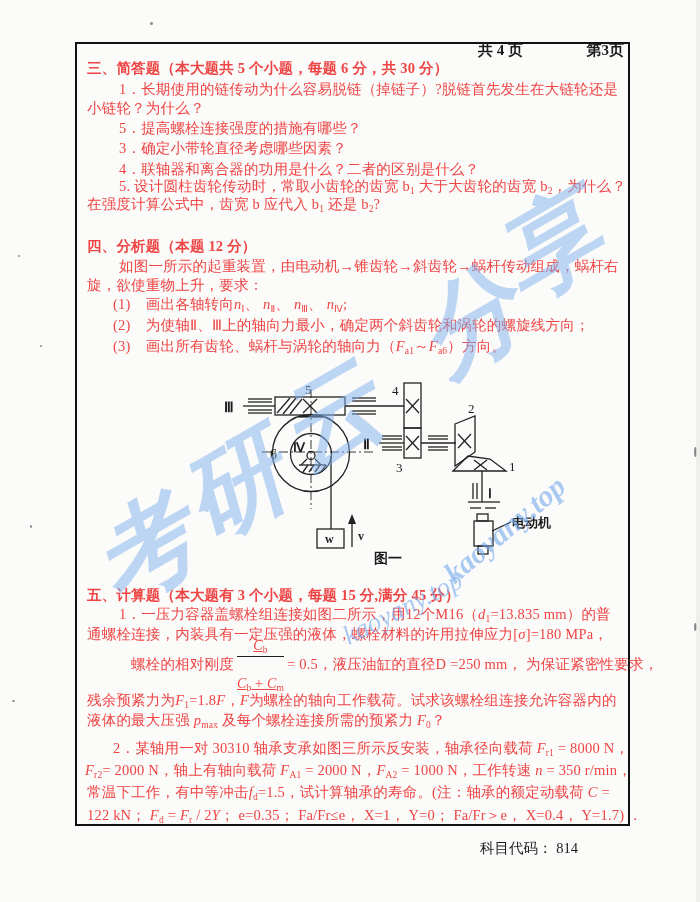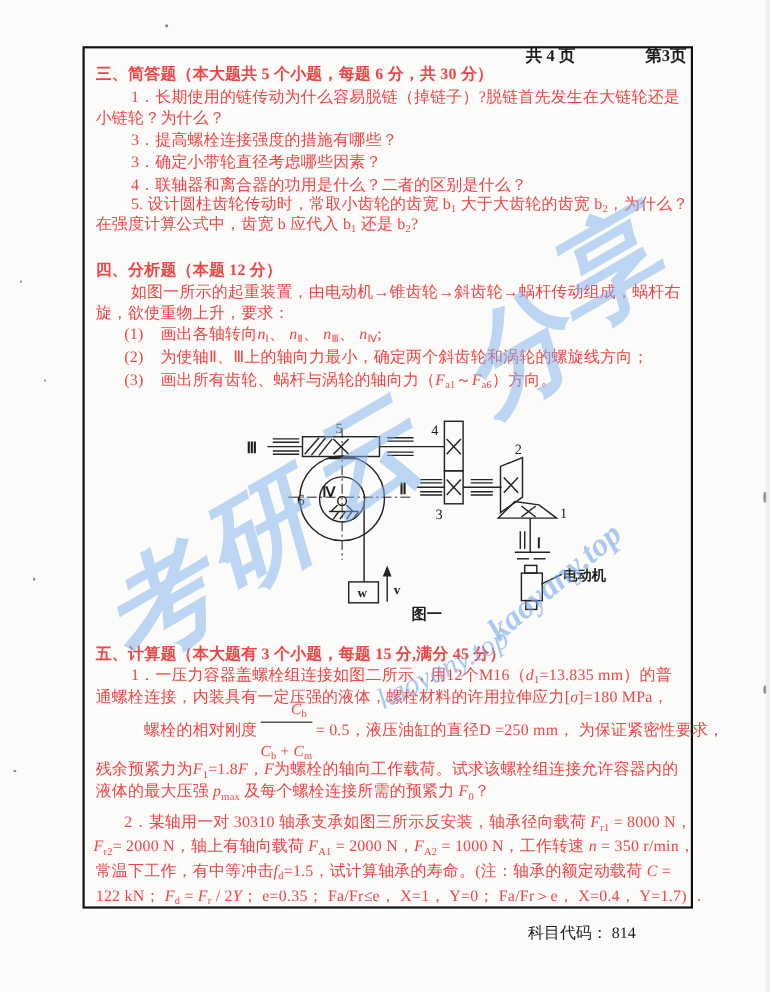--- a/index.html
+++ b/index.html
@@ -26,21 +26,21 @@
   .hdr{
     position:absolute;left:478px;top:41px;width:146px;
     display:flex;justify-content:space-between;
     font-size:15px;font-weight:bold;white-space:nowrap;
   }
   .footer{
     position:absolute;left:480px;top:839px;width:160px;text-align:left;
     font-size:14.5px;white-space:nowrap;font-family:Liberation Serif, serif;
   }
   .fracline{display:flex;align-items:center;height:40px;margin-left:44px;}
-  .frac{display:inline-block;vertical-align:middle;text-align:right;margin:0 3px;font-size:14px;}
+  .frac{display:inline-block;vertical-align:middle;text-align:center;margin:0 3px;font-size:14px;text-decoration:underline;}
   .frac .ft{display:block;border-bottom:1.4px solid #1c1c1c;padding:0 5px 1px;}
   .frac .fb{display:block;padding-top:17px;}
   svg text{font-family:"Liberation Serif",serif;fill:#1c1c1c;}
   .wm{position:absolute;pointer-events:none;z-index:9;}
   .wm-char{
     position:absolute;font-size:100px;line-height:1;
     color:#7fb0ee;opacity:.5;font-weight:bold;font-style:italic;
     transform:rotate(-30deg);
     font-family:"Liberation Serif",serif;
   }
@@ -69,21 +69,21 @@
 <div class="page-border"></div>
 
 <div class="hdr">
   <span>共  4 页</span>
   <span>第3页</span>
 </div>
 
 <div class="ln b" style="top:59px">三、简答题（本大题共 5 个小题，每题 6 分，共 30 分）</div>
 <div class="ln ind" style="top:80px">1．长期使用的链传动为什么容易脱链（掉链子）?脱链首先发生在大链轮还是</div>
 <div class="ln" style="top:99px">小链轮？为什么？</div>
-<div class="ln ind" style="top:119px">3．提高螺栓连接强度的措施有哪些？</div>
+<div class="ln ind" style="top:119px">5．提高螺栓连接强度的措施有哪些？</div>
 <div class="ln ind" style="top:139px">3．确定小带轮直径考虑哪些因素？</div>
 <div class="ln ind" style="top:160px">4．联轴器和离合器的功用是什么？二者的区别是什么？</div>
 <div class="ln ind" style="top:177px">5. 设计圆柱齿轮传动时，常取小齿轮的齿宽 b<sub>1</sub> 大于大齿轮的齿宽 b<sub>2</sub>，为什么？</div>
 <div class="ln" style="top:195px">在强度计算公式中，齿宽 b 应代入 b<sub>1</sub> 还是 b<sub>2</sub>?</div>
 
 <div class="ln b" style="top:237px">四、分析题（本题 12 分）</div>
 <div class="ln ind" style="top:257px">如图一所示的起重装置，由电动机→锥齿轮→斜齿轮→蜗杆传动组成，蜗杆右</div>
 <div class="ln" style="top:276px">旋，欲使重物上升，要求：</div>
 <div class="ln ind2" style="top:295px">(1)&nbsp;&nbsp;&nbsp;&nbsp;画出各轴转向<i>n</i><sub>Ⅰ</sub>、 <i>n</i><sub>Ⅱ</sub>、 <i>n</i><sub>Ⅲ</sub>、 <i>n</i><sub>Ⅳ</sub>;</div>
 <div class="ln ind2" style="top:316px">(2)&nbsp;&nbsp;&nbsp;&nbsp;为使轴Ⅱ、Ⅲ上的轴向力最小，确定两个斜齿轮和涡轮的螺旋线方向；</div>

